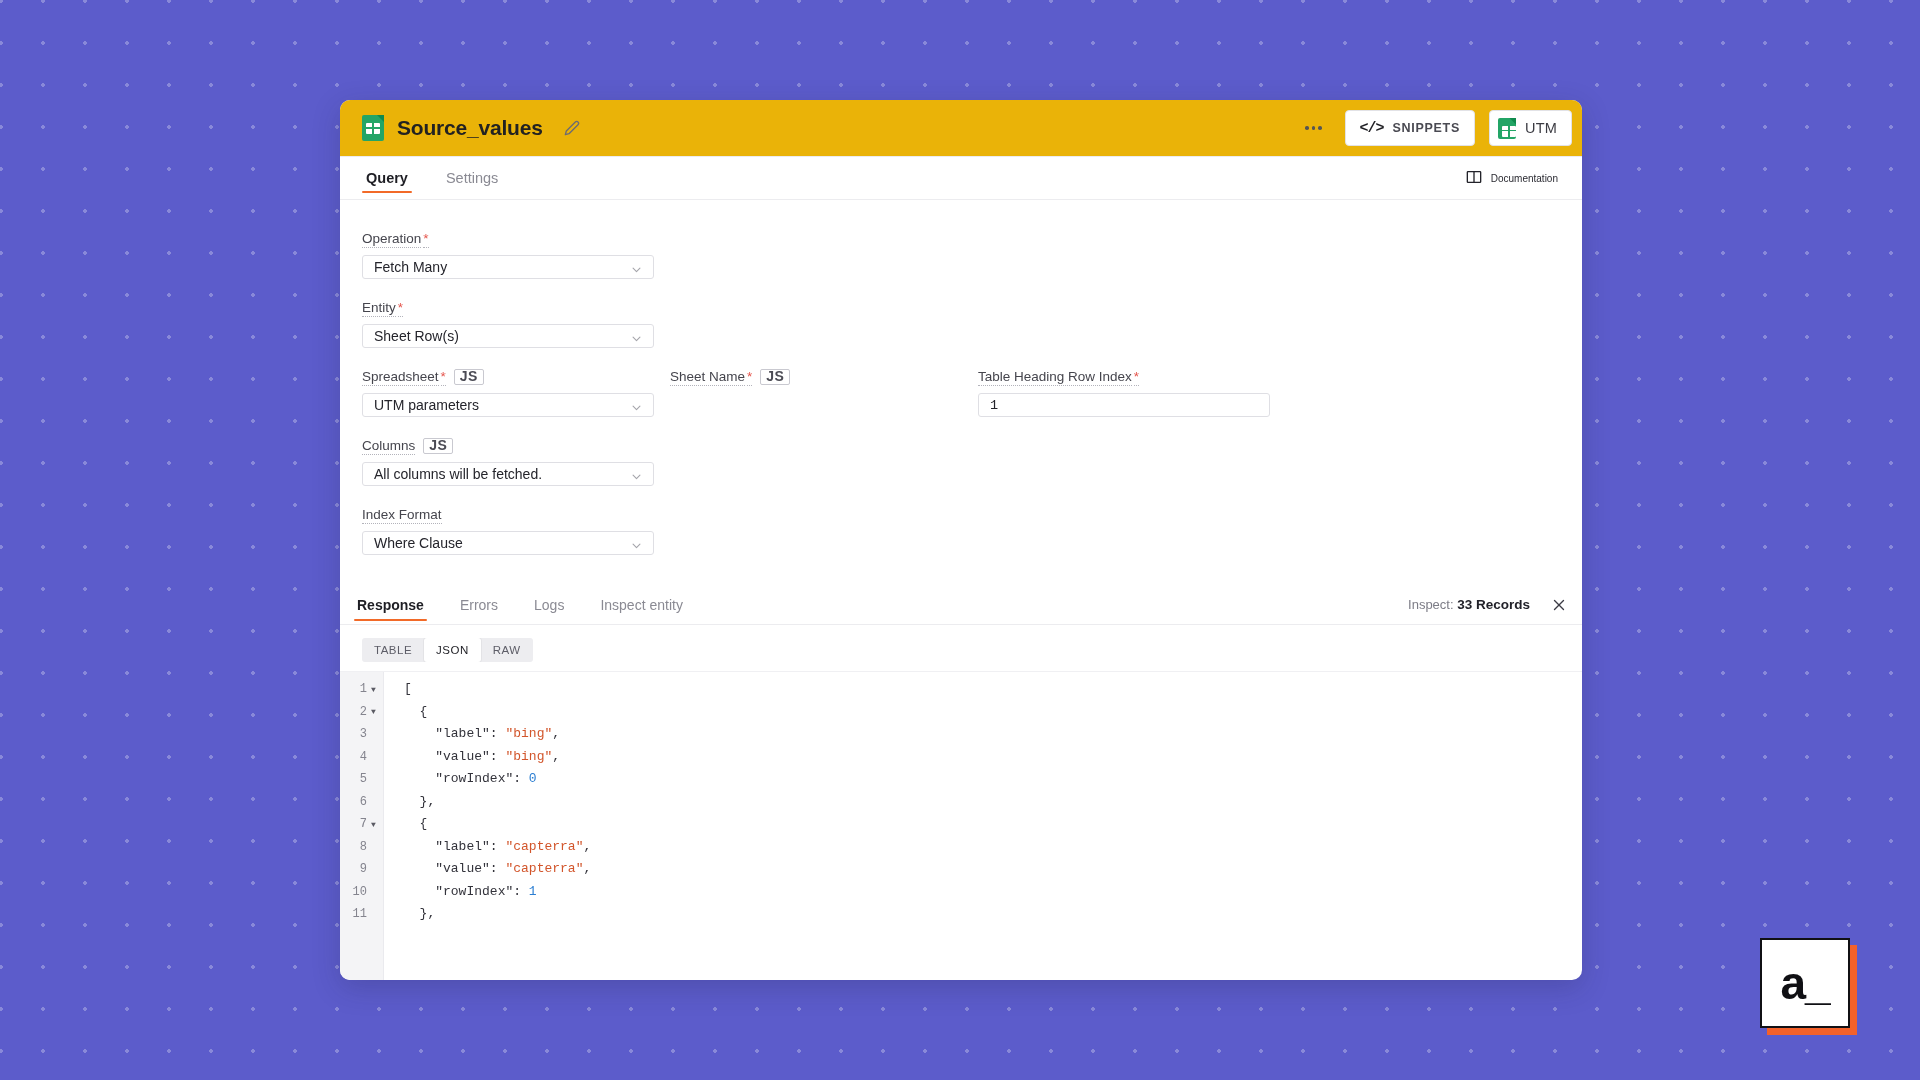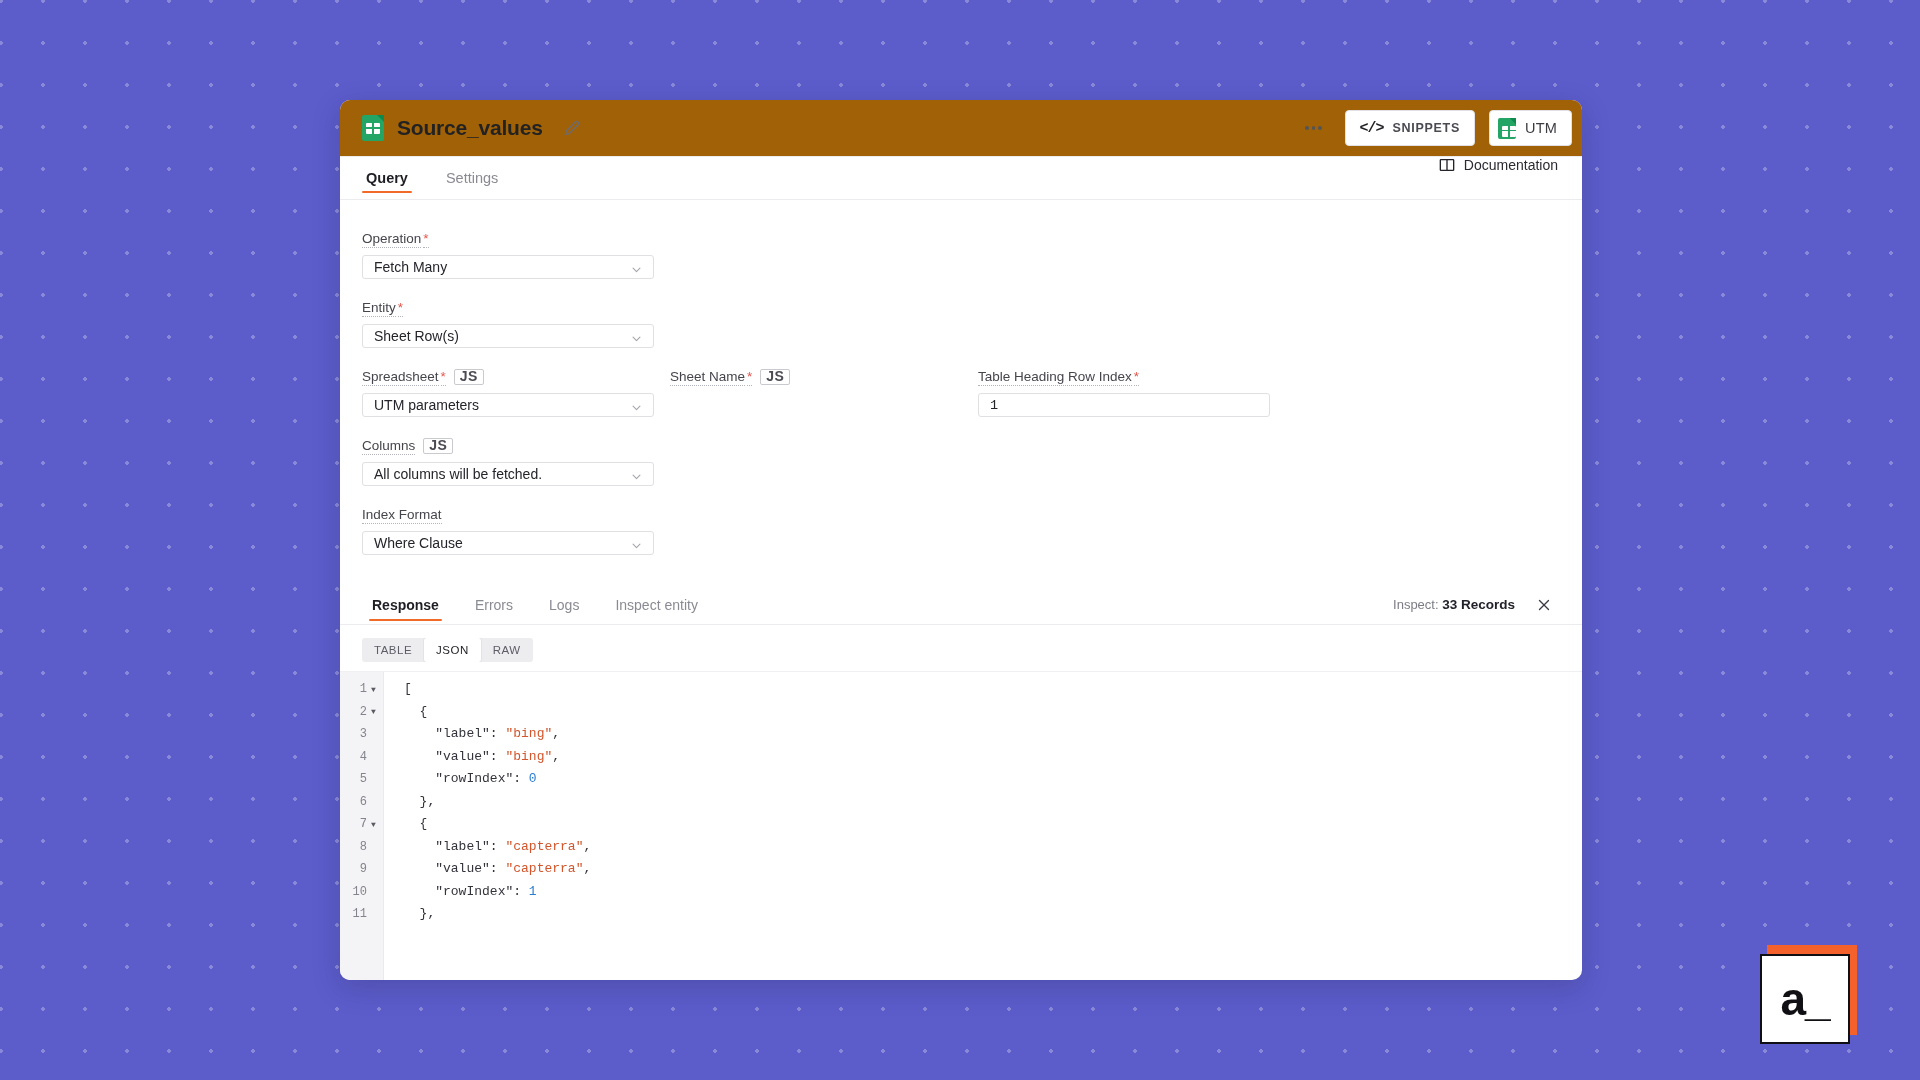--- a/index.html
+++ b/index.html
@@ -34,21 +34,21 @@
     flex-direction: column;
   }
 
   
   .card-header {
     height: 56px;
     flex: 0 0 56px;
     display: flex;
     align-items: center;
     padding: 0 10px 0 22px;
-    background: #a16207;
+    background: #eab308;
   }
 
   .sheet-icon {
     width: 22px;
     height: 26px;
     position: relative;
     flex: 0 0 auto;
     margin-right: 13px;
   }
   .sheet-icon .body {
@@ -175,23 +175,23 @@
     content: "";
     position: absolute;
     left: 0; right: 0; bottom: 6px;
     height: 2.5px;
     background: #f26a28;
     border-radius: 2px;
   }
   .tab-spacer { flex: 1 1 auto; }
   .doc-link {
     display: flex;
-    align-items: flex-start;
+    align-items: center;
     gap: 9px;
-    font-size: 14px;
+    font-size: 10px;
     color: #2a2a31;
     cursor: pointer;
     padding-right: 2px;
   }
   .doc-link svg { width: 16px; height: 16px; }
 
   
   .form-area {
     padding: 30px 21px 0 22px;
     flex: 0 0 auto;
@@ -267,21 +267,21 @@
     display: flex;
     flex-direction: column;
     min-height: 0;
     margin-top: 10px;
   }
   .resp-tabs {
     flex: 0 0 40px;
     height: 40px;
     display: flex;
     align-items: stretch;
-    padding: 0 29px;
+    padding: 0 14px;
     border-bottom: 1px solid #ececef;
   }
   .rtab {
     display: flex;
     align-items: center;
     padding: 0 3px;
     margin-right: 30px;
     font-size: 14px;
     color: #8a8a93;
     cursor: pointer;
@@ -404,21 +404,21 @@
     height: 90px;
   }
   .watermark .shadow {
     position: absolute;
     left: 7px; top: 7px;
     width: 90px; height: 90px;
     background: #f4612a;
   }
   .watermark .tile {
     position: absolute;
-    left: 0; top: 16px;
+    left: 0; top: 0;
     width: 90px; height: 90px;
     background: #fff;
     border: 2.5px solid #101014;
     display: flex;
     align-items: center;
     justify-content: center;
   }
   .watermark .mark {
     font-family: "Liberation Sans", sans-serif;
     font-size: 46px;

